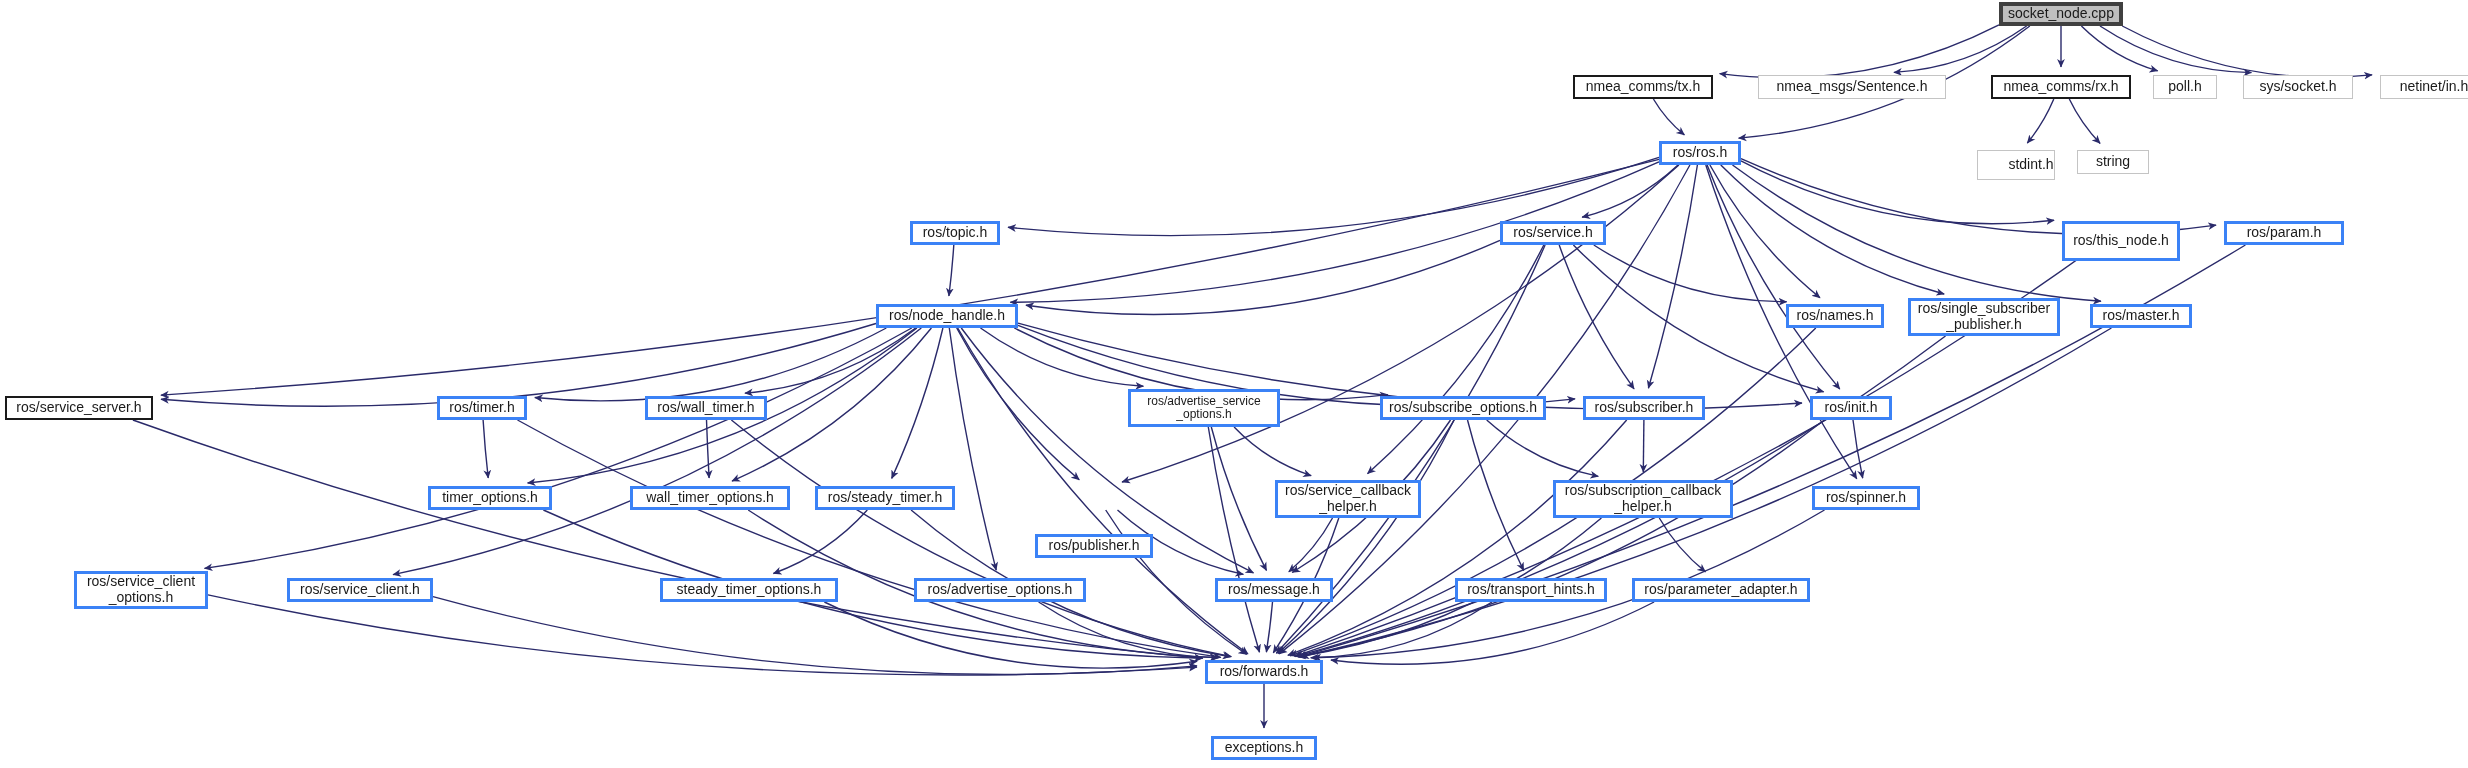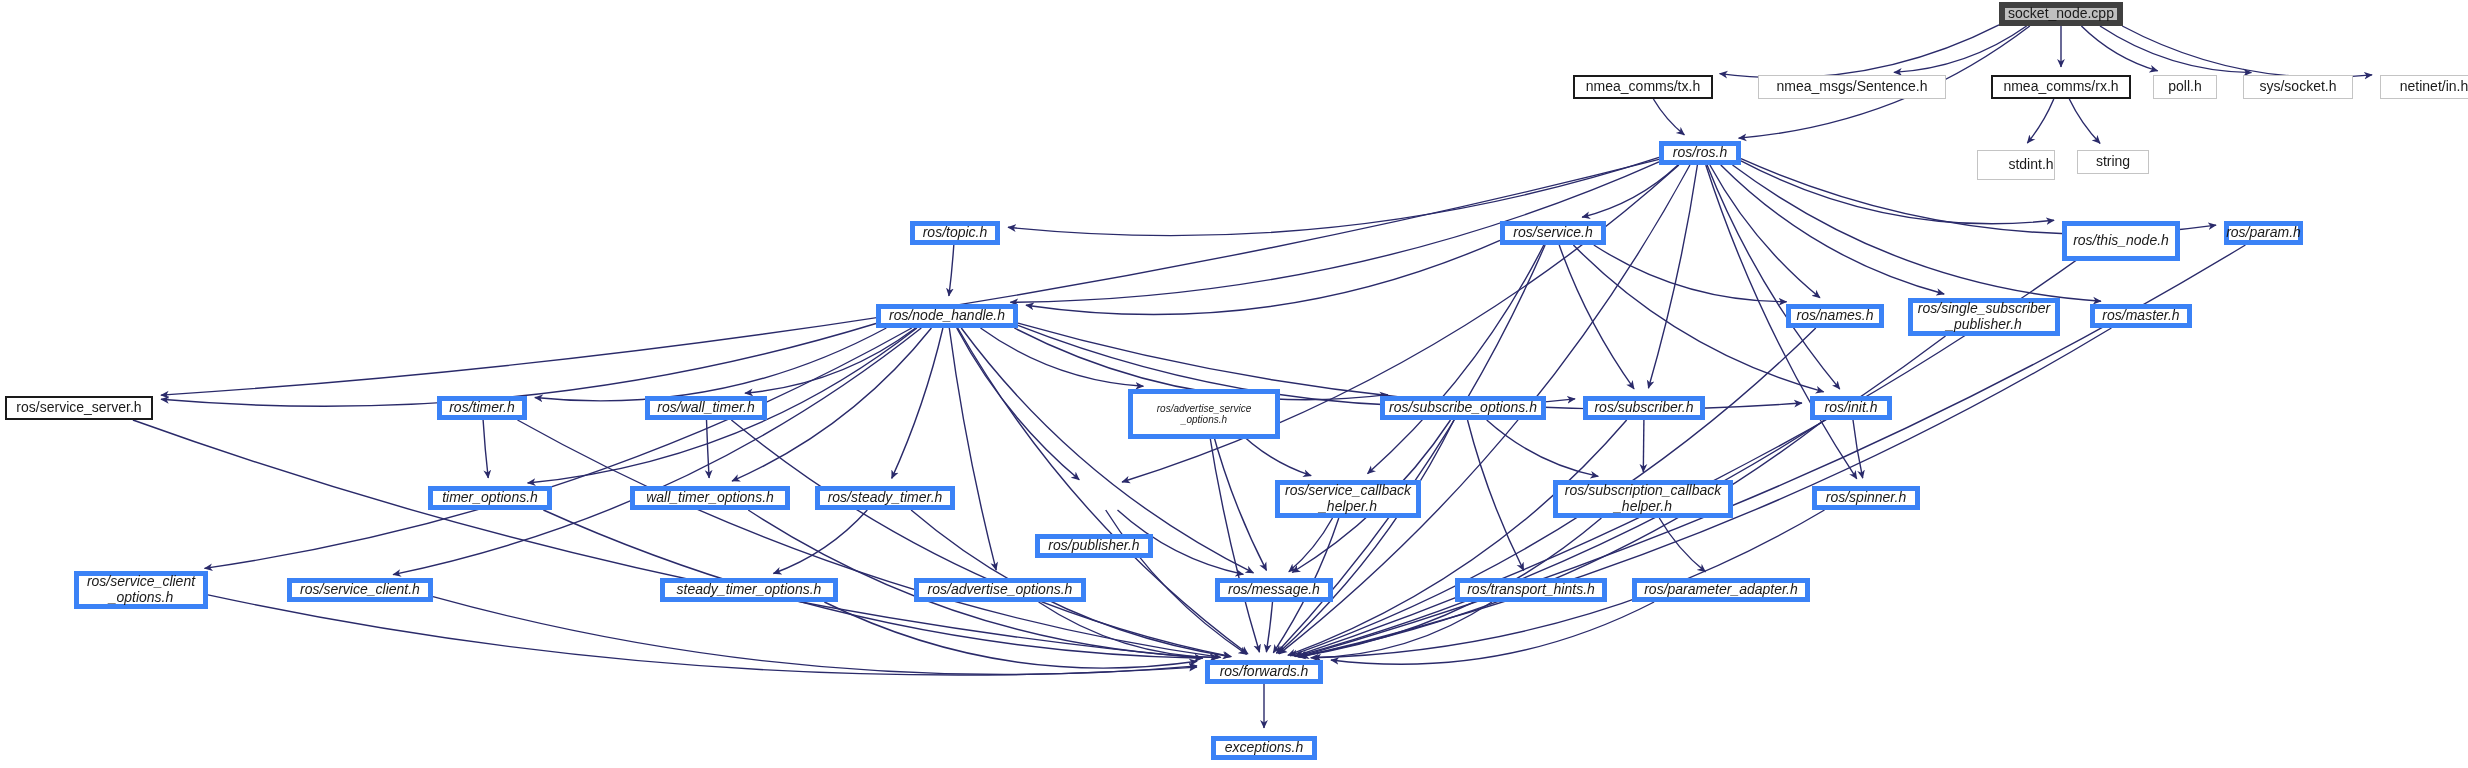--- a/index.html
+++ b/index.html
@@ -3,24 +3,24 @@
 <meta charset="utf-8">
 <style>
   html,body{margin:0;padding:0;background:#ffffff;}
   #canvas{position:relative;width:2468px;height:768px;background:#ffffff;
           font-family:"Liberation Sans","DejaVu Sans",sans-serif;overflow:hidden;}
   svg.edges{position:absolute;left:0;top:0;width:2468px;height:768px;pointer-events:none;}
   .node{position:absolute;box-sizing:border-box;display:flex;align-items:center;
         justify-content:center;text-align:center;background:#ffffff;
         border:1px solid #404040;color:#1a1a1a;line-height:1.12;
         white-space:pre-line;}
-  .node.root{background:#bfbfbf;border:6px solid #404040;}
+  .node.root{background:#bfbfbf;border:4px solid #404040;}
   .node.thick{border:2px solid #1a1a1a;}
   .node.light{border:1px solid #c4c4c4;}
-  .node.med{border:5px solid #3b82f6;font-style:italic;}
+  .node.med{border:3px solid #3b82f6;}
 </style>
 </head>
 <body>
 
 <div id="canvas">
   <svg class="edges">
     <defs>
       <marker id="ah" markerWidth="9" markerHeight="9" refX="8" refY="4.5" orient="auto" markerUnits="userSpaceOnUse">
         <path d="M0,0.6 L8.6,4.5 L0,8.4 L2.4,4.5 Z" fill="#2a2a6a"></path>
       </marker>
@@ -122,30 +122,30 @@
       <div class="node thick" style="left: 1991px; top: 75px; width: 140px; height: 24px; font-size: 14px;">nmea_comms/rx.h</div>
       <div class="node light" style="left: 2153px; top: 75px; width: 64px; height: 24px; font-size: 14px;">poll.h</div>
       <div class="node light" style="left: 2243px; top: 75px; width: 110px; height: 24px; font-size: 14px;">sys/socket.h</div>
       <div class="node light" style="left: 2380px; top: 75px; width: 108px; height: 24px; font-size: 14px;">netinet/in.h</div>
       <div class="node light" style="left: 1977px; top: 150px; width: 78px; height: 30px; font-size: 14px; padding-left: 30px;">stdint.h</div>
       <div class="node light" style="left: 2077px; top: 150px; width: 72px; height: 24px; font-size: 14px;">string</div>
       <div class="node med" style="left: 1659px; top: 141px; width: 82px; height: 24px; font-size: 14px;">ros/ros.h</div>
       <div class="node med" style="left: 910px; top: 221px; width: 90px; height: 24px; font-size: 14px;">ros/topic.h</div>
       <div class="node med" style="left: 1500px; top: 221px; width: 106px; height: 24px; font-size: 14px;">ros/service.h</div>
       <div class="node med" style="left: 2062px; top: 221px; width: 118px; height: 40px; font-size: 14px;">ros/this_node.h</div>
-      <div class="node med" style="left: 2224px; top: 221px; width: 79px; height: 24px; font-size: 14px;">ros/param.h</div>
+      <div class="node med" style="left: 2224px; top: 221px; width: 120px; height: 24px; font-size: 14px;">ros/param.h</div>
       <div class="node med" style="left: 876px; top: 304px; width: 142px; height: 24px; font-size: 14px;">ros/node_handle.h</div>
       <div class="node med" style="left: 1786px; top: 304px; width: 98px; height: 24px; font-size: 14px;">ros/names.h</div>
       <div class="node med" style="left: 1908px; top: 298px; width: 152px; height: 38px; font-size: 14px;">ros/single_subscriber
 _publisher.h</div>
       <div class="node med" style="left: 2090px; top: 304px; width: 102px; height: 24px; font-size: 14px;">ros/master.h</div>
       <div class="node thick" style="left: 5px; top: 396px; width: 148px; height: 24px; font-size: 14px;">ros/service_server.h</div>
       <div class="node med" style="left: 437px; top: 396px; width: 90px; height: 24px; font-size: 14px;">ros/timer.h</div>
       <div class="node med" style="left: 645px; top: 396px; width: 122px; height: 24px; font-size: 14px;">ros/wall_timer.h</div>
-      <div class="node med" style="left: 1128px; top: 389px; width: 152px; height: 50px; font-size: 10px;">ros/advertise_service
+      <div class="node med" style="left: 1128px; top: 389px; width: 152px; height: 38px; font-size: 12px;">ros/advertise_service
 _options.h</div>
       <div class="node med" style="left: 1380px; top: 396px; width: 166px; height: 24px; font-size: 14px;">ros/subscribe_options.h</div>
       <div class="node med" style="left: 1583px; top: 396px; width: 122px; height: 24px; font-size: 14px;">ros/subscriber.h</div>
       <div class="node med" style="left: 1810px; top: 396px; width: 82px; height: 24px; font-size: 14px;">ros/init.h</div>
       <div class="node med" style="left: 428px; top: 486px; width: 124px; height: 24px; font-size: 14px;">timer_options.h</div>
       <div class="node med" style="left: 630px; top: 486px; width: 160px; height: 24px; font-size: 14px;">wall_timer_options.h</div>
       <div class="node med" style="left: 815px; top: 486px; width: 140px; height: 24px; font-size: 14px;">ros/steady_timer.h</div>
       <div class="node med" style="left: 1035px; top: 486px; width: 118px; height: 24px; font-size: 14px; margin-top: 48px;">ros/publisher.h</div>
       <div class="node med" style="left: 1275px; top: 480px; width: 146px; height: 38px; font-size: 14px;">ros/service_callback
 _helper.h</div>

